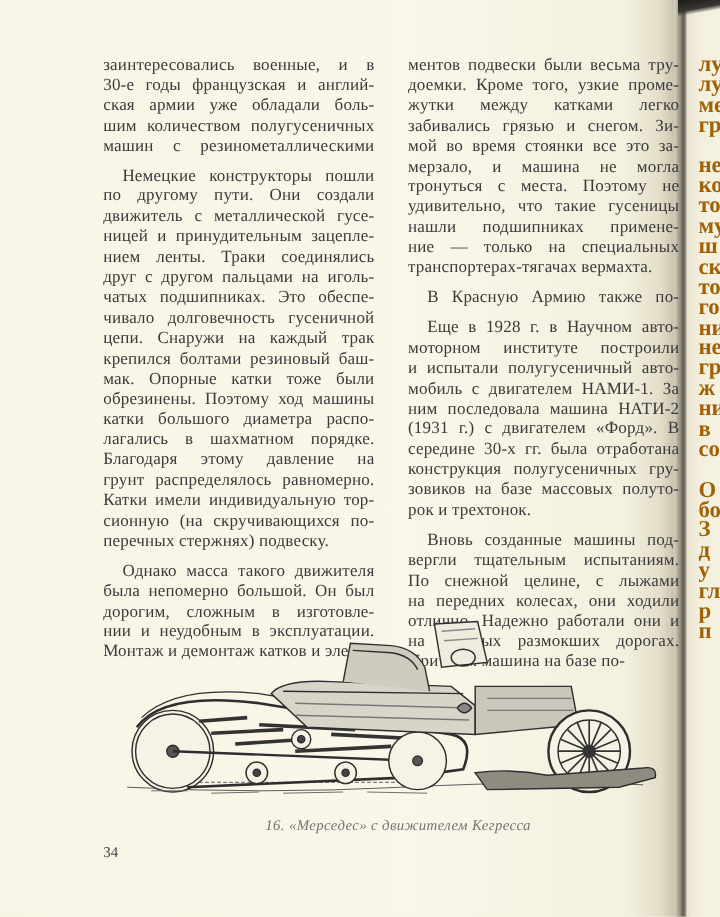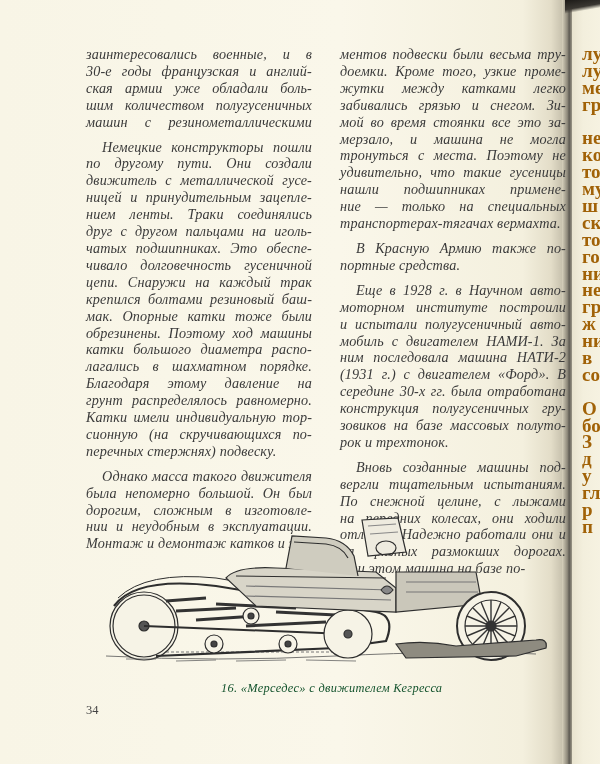--- a/index.html
+++ b/index.html
@@ -28,37 +28,37 @@
       transform:skewY(-10deg); transform-origin:left top;
     }
     .col {
       position:absolute; top:46px; width:226px;
       font-size:14.2px; line-height:16.9px; text-align:justify;
       letter-spacing:0.15px;
     }
     .col-left { left:86px; }
     .col-right { left:340px; }
     .col p { margin:0 0 8px 0; text-indent:16px; hyphens:manual; }
-    .col p.noindent { text-indent:0;font-style:italic; }
+    .col p.noindent { text-indent:0; }
     .col .line { display:block; text-align:justify; text-align-last:justify; white-space:nowrap; }
     .col .line.last { text-align-last:left; }
     .col p .line:first-child { }
     .indent { display:inline-block; width:16px; }
 
     .next-lines {
       position:absolute; left:582px; top:46px; font-size:19px; line-height:16.9px; white-space:nowrap; color:#a16207;font-weight:bold;
     }
     .next-lines span { display:block; height:16.9px; }
 
     .figure {
       position:absolute; left:96px; top:516px; width:460px; height:150px;
     }
     .caption {
       position:absolute; left:221px; top:681px;
-      font-style:italic; font-size:12.4px; color:#14532d;
+      font-style:italic; font-size:12.4px; color:#737373;
       letter-spacing:0.3px;
     }
     .page-number {
       position:absolute; left:86px; top:703px; font-size:12.5px; color:#444;
     }
   </style>
 </head>
 <body>
 
 <div class="page"></div>
@@ -112,21 +112,20 @@
       <span class="line">мой во время стоянки все это за-</span>
       <span class="line">мерзало, и машина не могла</span>
       <span class="line">тронуться с места. Поэтому не</span>
       <span class="line">удивительно, что такие гусеницы</span>
       <span class="line">нашли подшипниках примене-</span>
       <span class="line">ние — только на специальных</span>
       <span class="line last">транспортерах-тягачах вермахта.</span>
     </p>
     <p class="noindent">
       <span class="line"><span class="indent"></span>В Красную Армию также по-</span>
-      <span class="line last">портные средства.</span>
     </p>
     <p class="noindent">
       <span class="line"><span class="indent"></span>Еще в 1928 г. в Научном авто-</span>
       <span class="line">моторном институте построили</span>
       <span class="line">и испытали полугусеничный авто-</span>
       <span class="line">мобиль с двигателем НАМИ-1. За</span>
       <span class="line">ним последовала машина НАТИ-2</span>
       <span class="line">(1931 г.) с двигателем «Форд». В</span>
       <span class="line">середине 30-х гг. была отработана</span>
       <span class="line">конструкция полугусеничных гру-</span>

